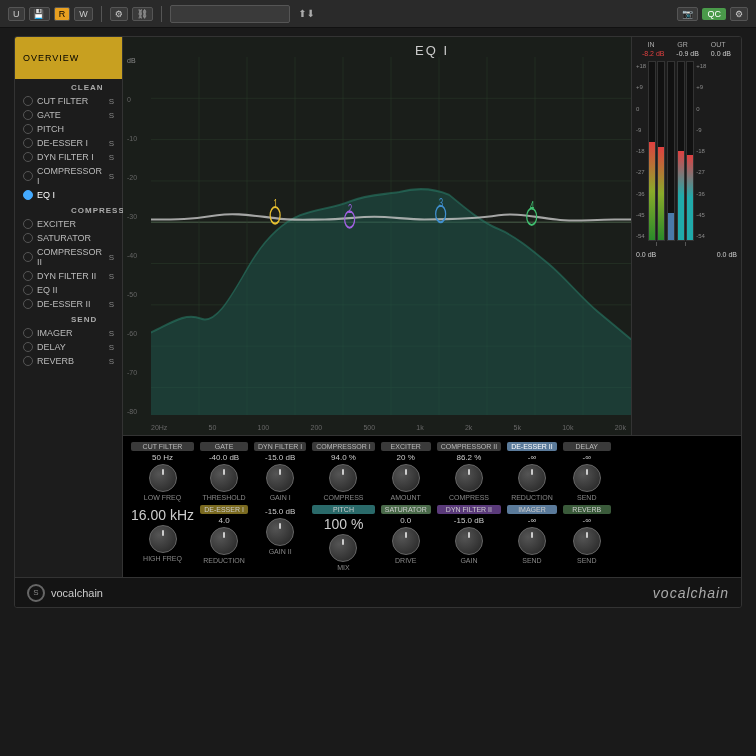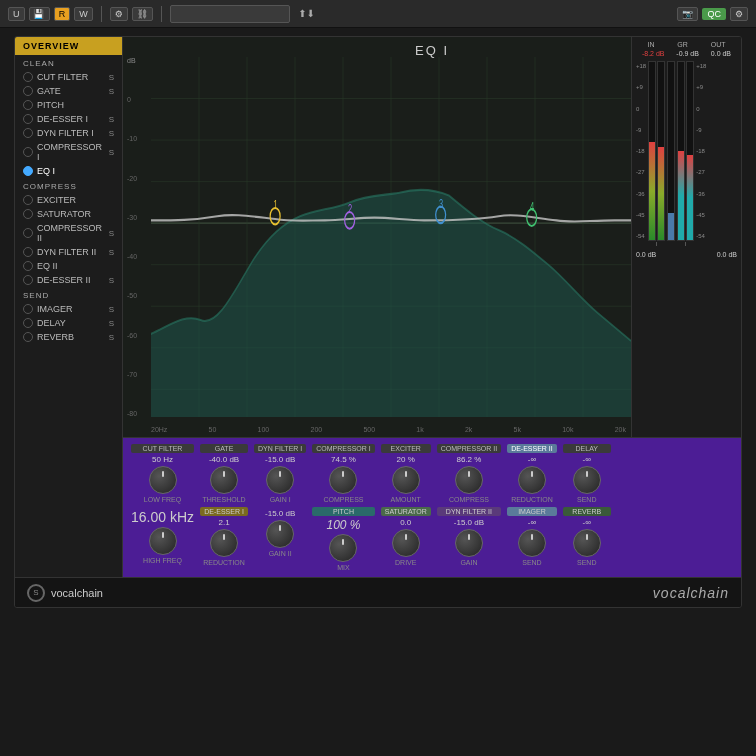--- a/index.html
+++ b/index.html
@@ -84,30 +84,31 @@
     .sidebar {
       width: 108px;
       background: #1c1c1c;
       border-right: 1px solid #333;
       flex-shrink: 0;
     }
     .sidebar-overview {
       background: #c8a020;
       color: #000;
       font-size: 9px;
-      font-weight: bold;
-      padding: 4px 8px;
+      font-weight: normal;
+      padding: 16px 8px;
       letter-spacing: 1px;
     }
     .sidebar-section-label {
       color: #aaa;
       font-size: 8px;
-      font-weight: normal;
+      font-weight: bold;
       padding: 4px 8px 2px;
       letter-spacing: 1px;
+      margin-left: 48px;
     }
     .sidebar-item {
       display: flex;
       align-items: center;
       padding: 2px 8px;
       cursor: pointer;
       gap: 4px;
     }
     .sidebar-item.active { color: #fff; }
     .sidebar-item.active .si-dot { border-color: #4af; }
@@ -143,21 +144,21 @@
     .eq-title {
       color: #ccc;
       font-size: 13px;
       text-align: center;
       padding: 6px 0 2px;
       letter-spacing: 2px;
     }
 
     
     .bottom-controls {
-      background: #4c1d95;
+      background: #000000;
       border-top: 1px solid #333;
       padding: 6px 8px;
       display: flex;
       gap: 6px;
       align-items: flex-start;
     }
 
     .module-block {
       display: flex;
       flex-direction: column;
@@ -520,42 +521,42 @@
           <div class="knob"></div>
           <span style="font-size:7px;color:#888;">HIGH FREQ</span>
         </div>
 
         <div class="module-block">
           <div class="module-header">GATE</div>
           <span style="font-size:8px;color:#ccc;">-40.0 dB</span>
           <div class="knob"></div>
           <span style="font-size:7px;color:#888;">THRESHOLD</span>
           <div class="sub-header yellow">DE-ESSER I</div>
-          <span style="font-size:8px;color:#ccc;">2.1</span>
+          <span style="font-size:8px;color:#ccc;">4.0</span>
           <div class="knob"></div>
           <span style="font-size:7px;color:#888;">REDUCTION</span>
         </div>
 
         <div class="module-block">
           <div class="module-header">DYN FILTER I</div>
           <span style="font-size:8px;color:#ccc;">-15.0 dB</span>
           <div class="knob"></div>
           <span style="font-size:7px;color:#888;">GAIN I</span>
           <span style="font-size:8px;color:#ccc;margin-top:4px;">-15.0 dB</span>
           <div class="knob"></div>
           <span style="font-size:7px;color:#888;">GAIN II</span>
         </div>
 
         <div class="module-block">
           <div class="module-header">COMPRESSOR I</div>
-          <span style="font-size:8px;color:#ccc;">74.5 %</span>
+          <span style="font-size:8px;color:#ccc;">94.0 %</span>
           <div class="knob"></div>
           <span style="font-size:7px;color:#888;">COMPRESS</span>
           <div class="sub-header teal">PITCH</div>
-          <span style="font-size:12px;color:#ccc;font-style:italic;">100 %</span>
+          <span style="font-size:14px;color:#ccc;">100 %</span>
           <div class="knob"></div>
           <span style="font-size:7px;color:#888;">MIX</span>
         </div>
 
         <div class="module-block">
           <div class="module-header">EXCITER</div>
           <span style="font-size:8px;color:#ccc;">20 %</span>
           <div class="knob"></div>
           <span style="font-size:7px;color:#888;">AMOUNT</span>
           <div class="sub-header">SATURATOR</div>

